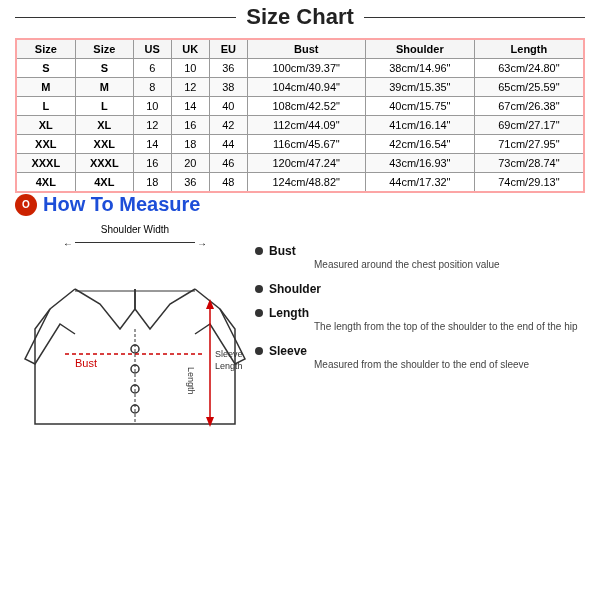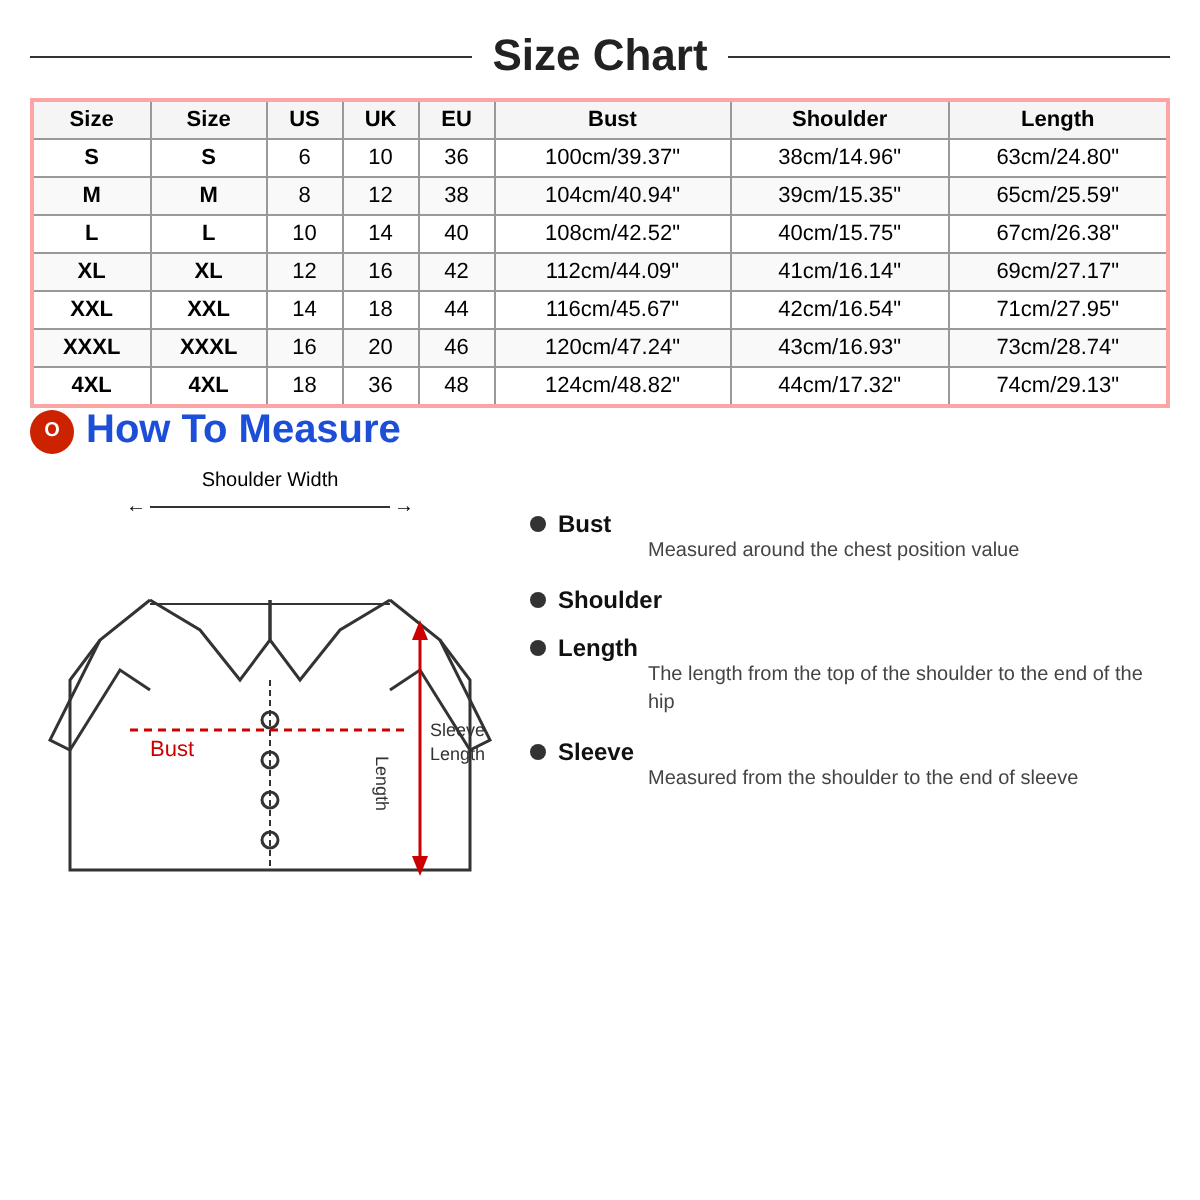--- a/index.html
+++ b/index.html
@@ -8,21 +8,21 @@
       height: 600px;
       background: #fff;
       font-family: Arial, sans-serif;
       font-size: 12px;
       overflow: hidden;
     }
 
     .page {
       width: 600px;
       height: 600px;
-      padding: 15px 15px;
+      padding: 4px 15px;
       display: flex;
       flex-direction: column;
     }
 
     
     .title-row {
       display: flex;
       align-items: center;
       justify-content: center;
       margin-bottom: 8px;
@@ -90,21 +90,20 @@
     }
     .how-to-title-text {
       font-size: 20px;
       font-weight: bold;
       color: #1d4ed8;
     }
 
     
     .bottom-section {
       display: flex;
-      gap: 10px;
       flex: 1;
     }
 
     
     .diagram-area {
       position: relative;
       width: 240px;
       flex-shrink: 0;
     }
 

